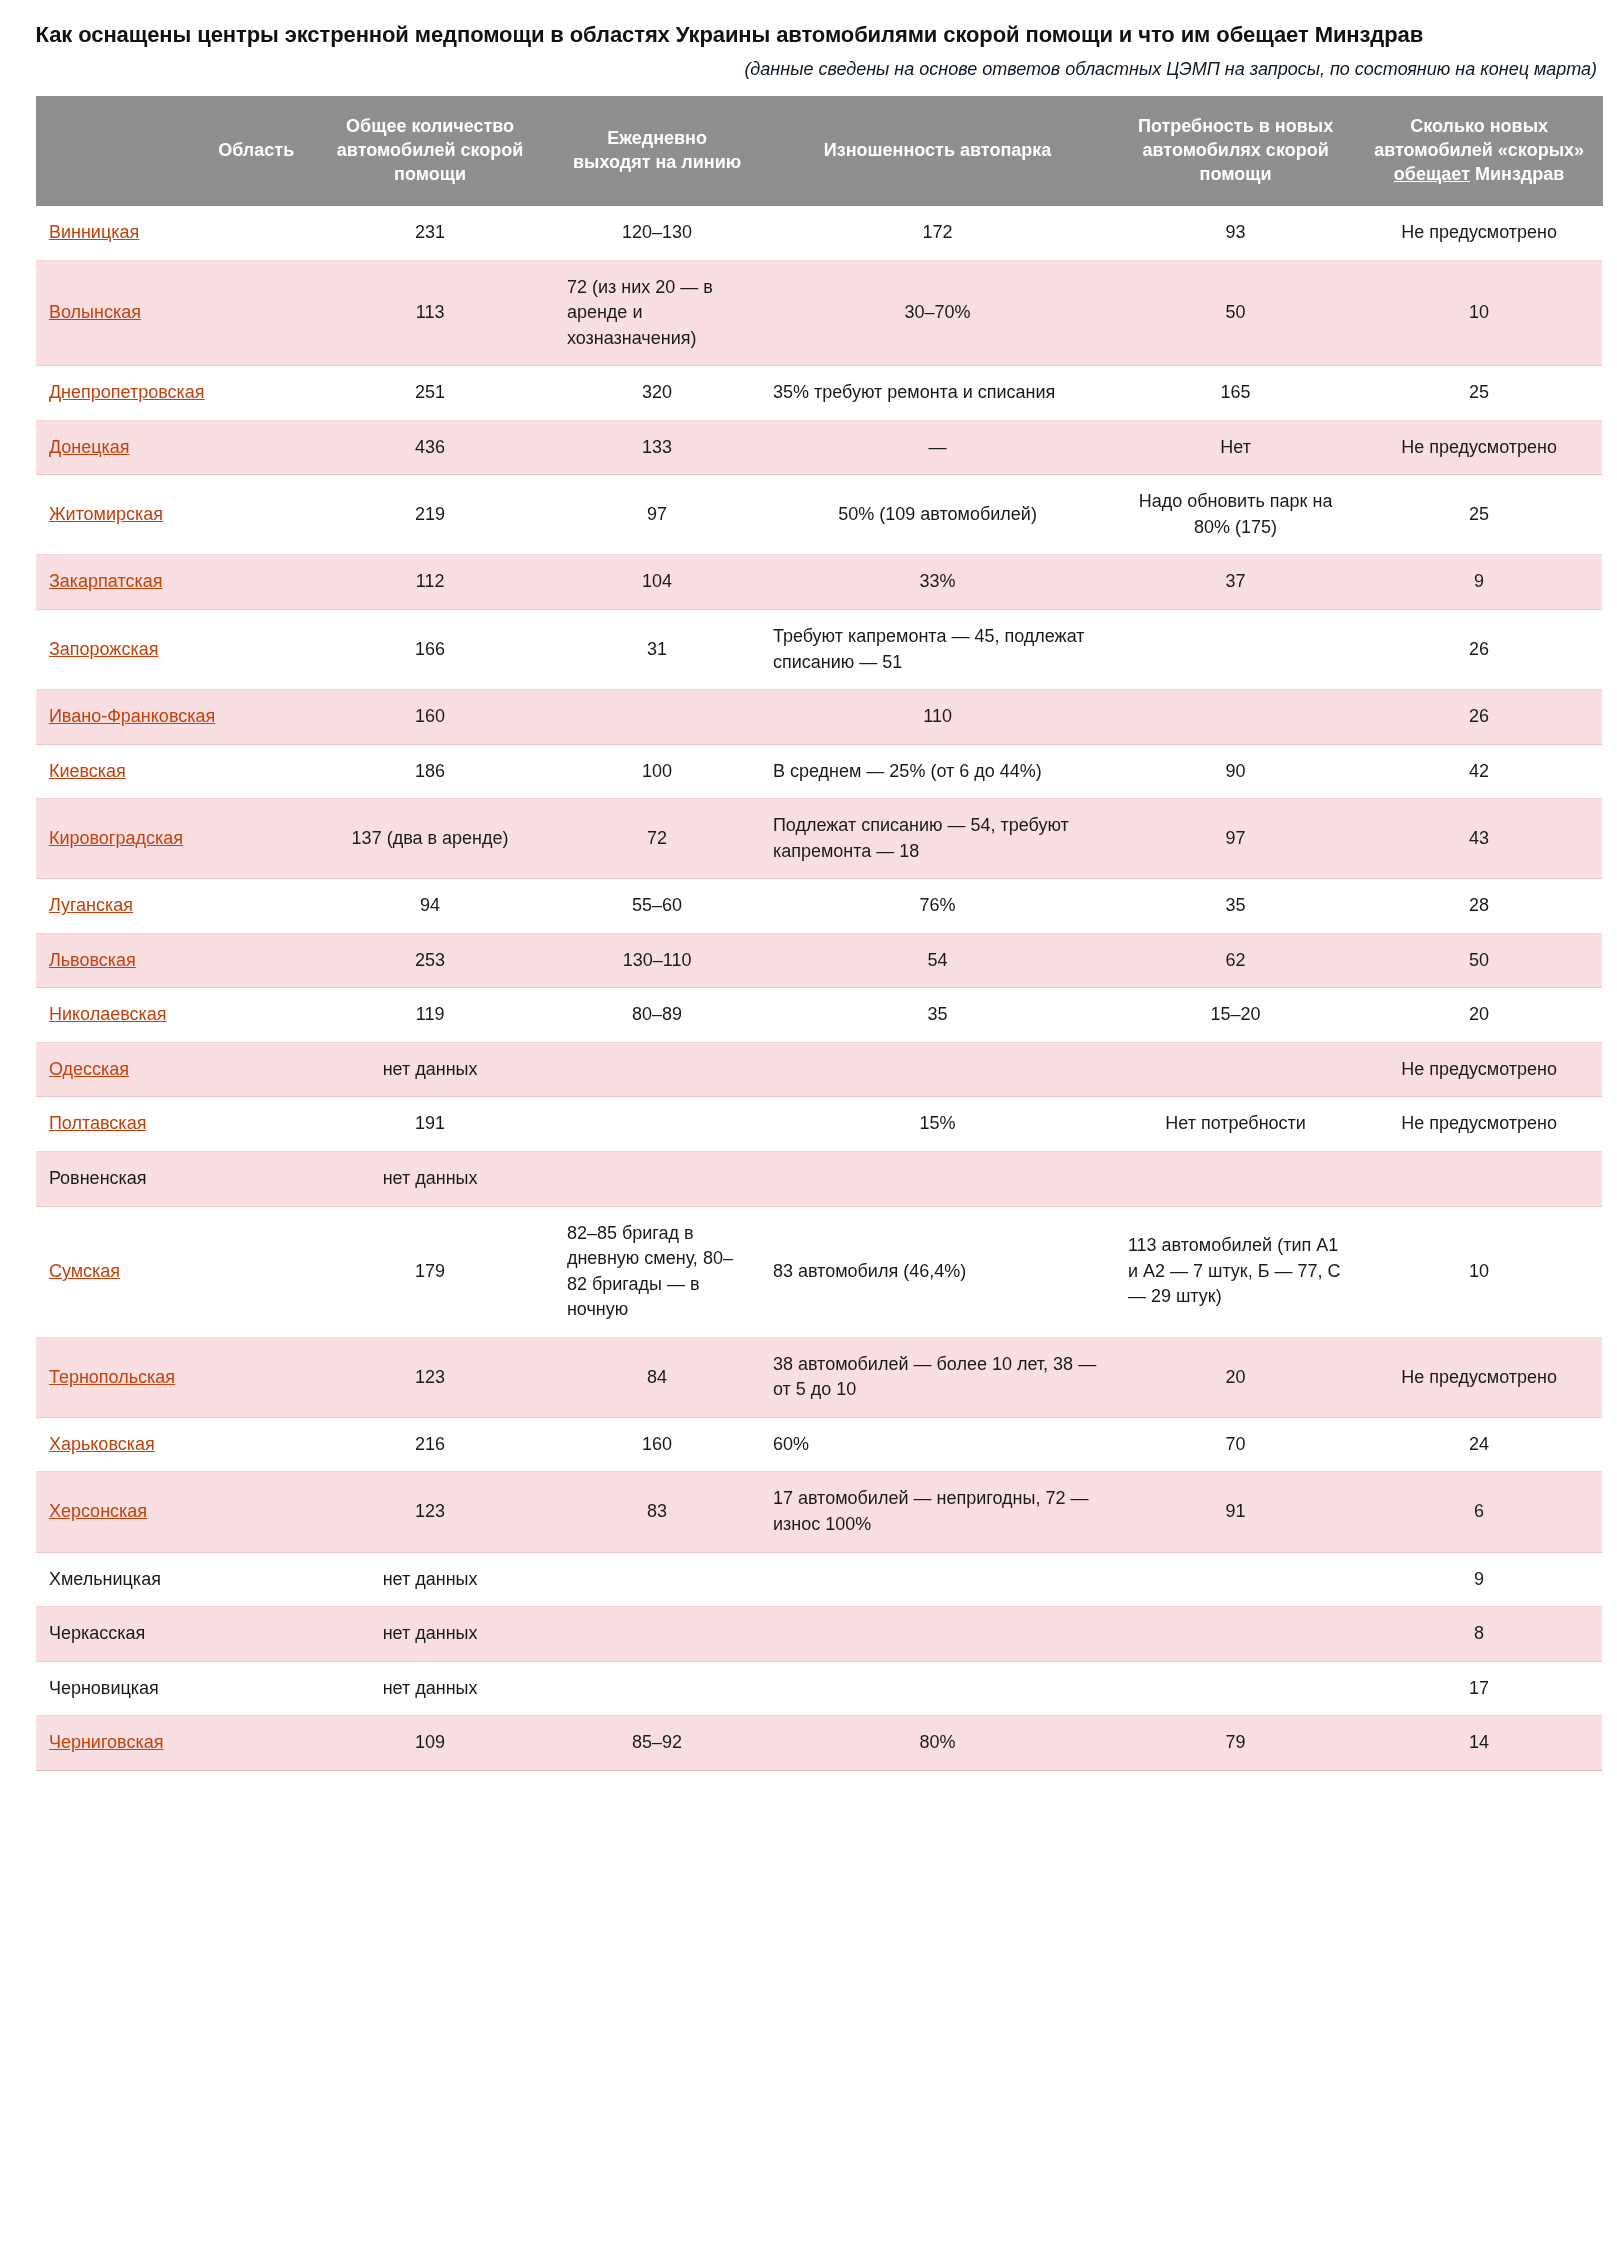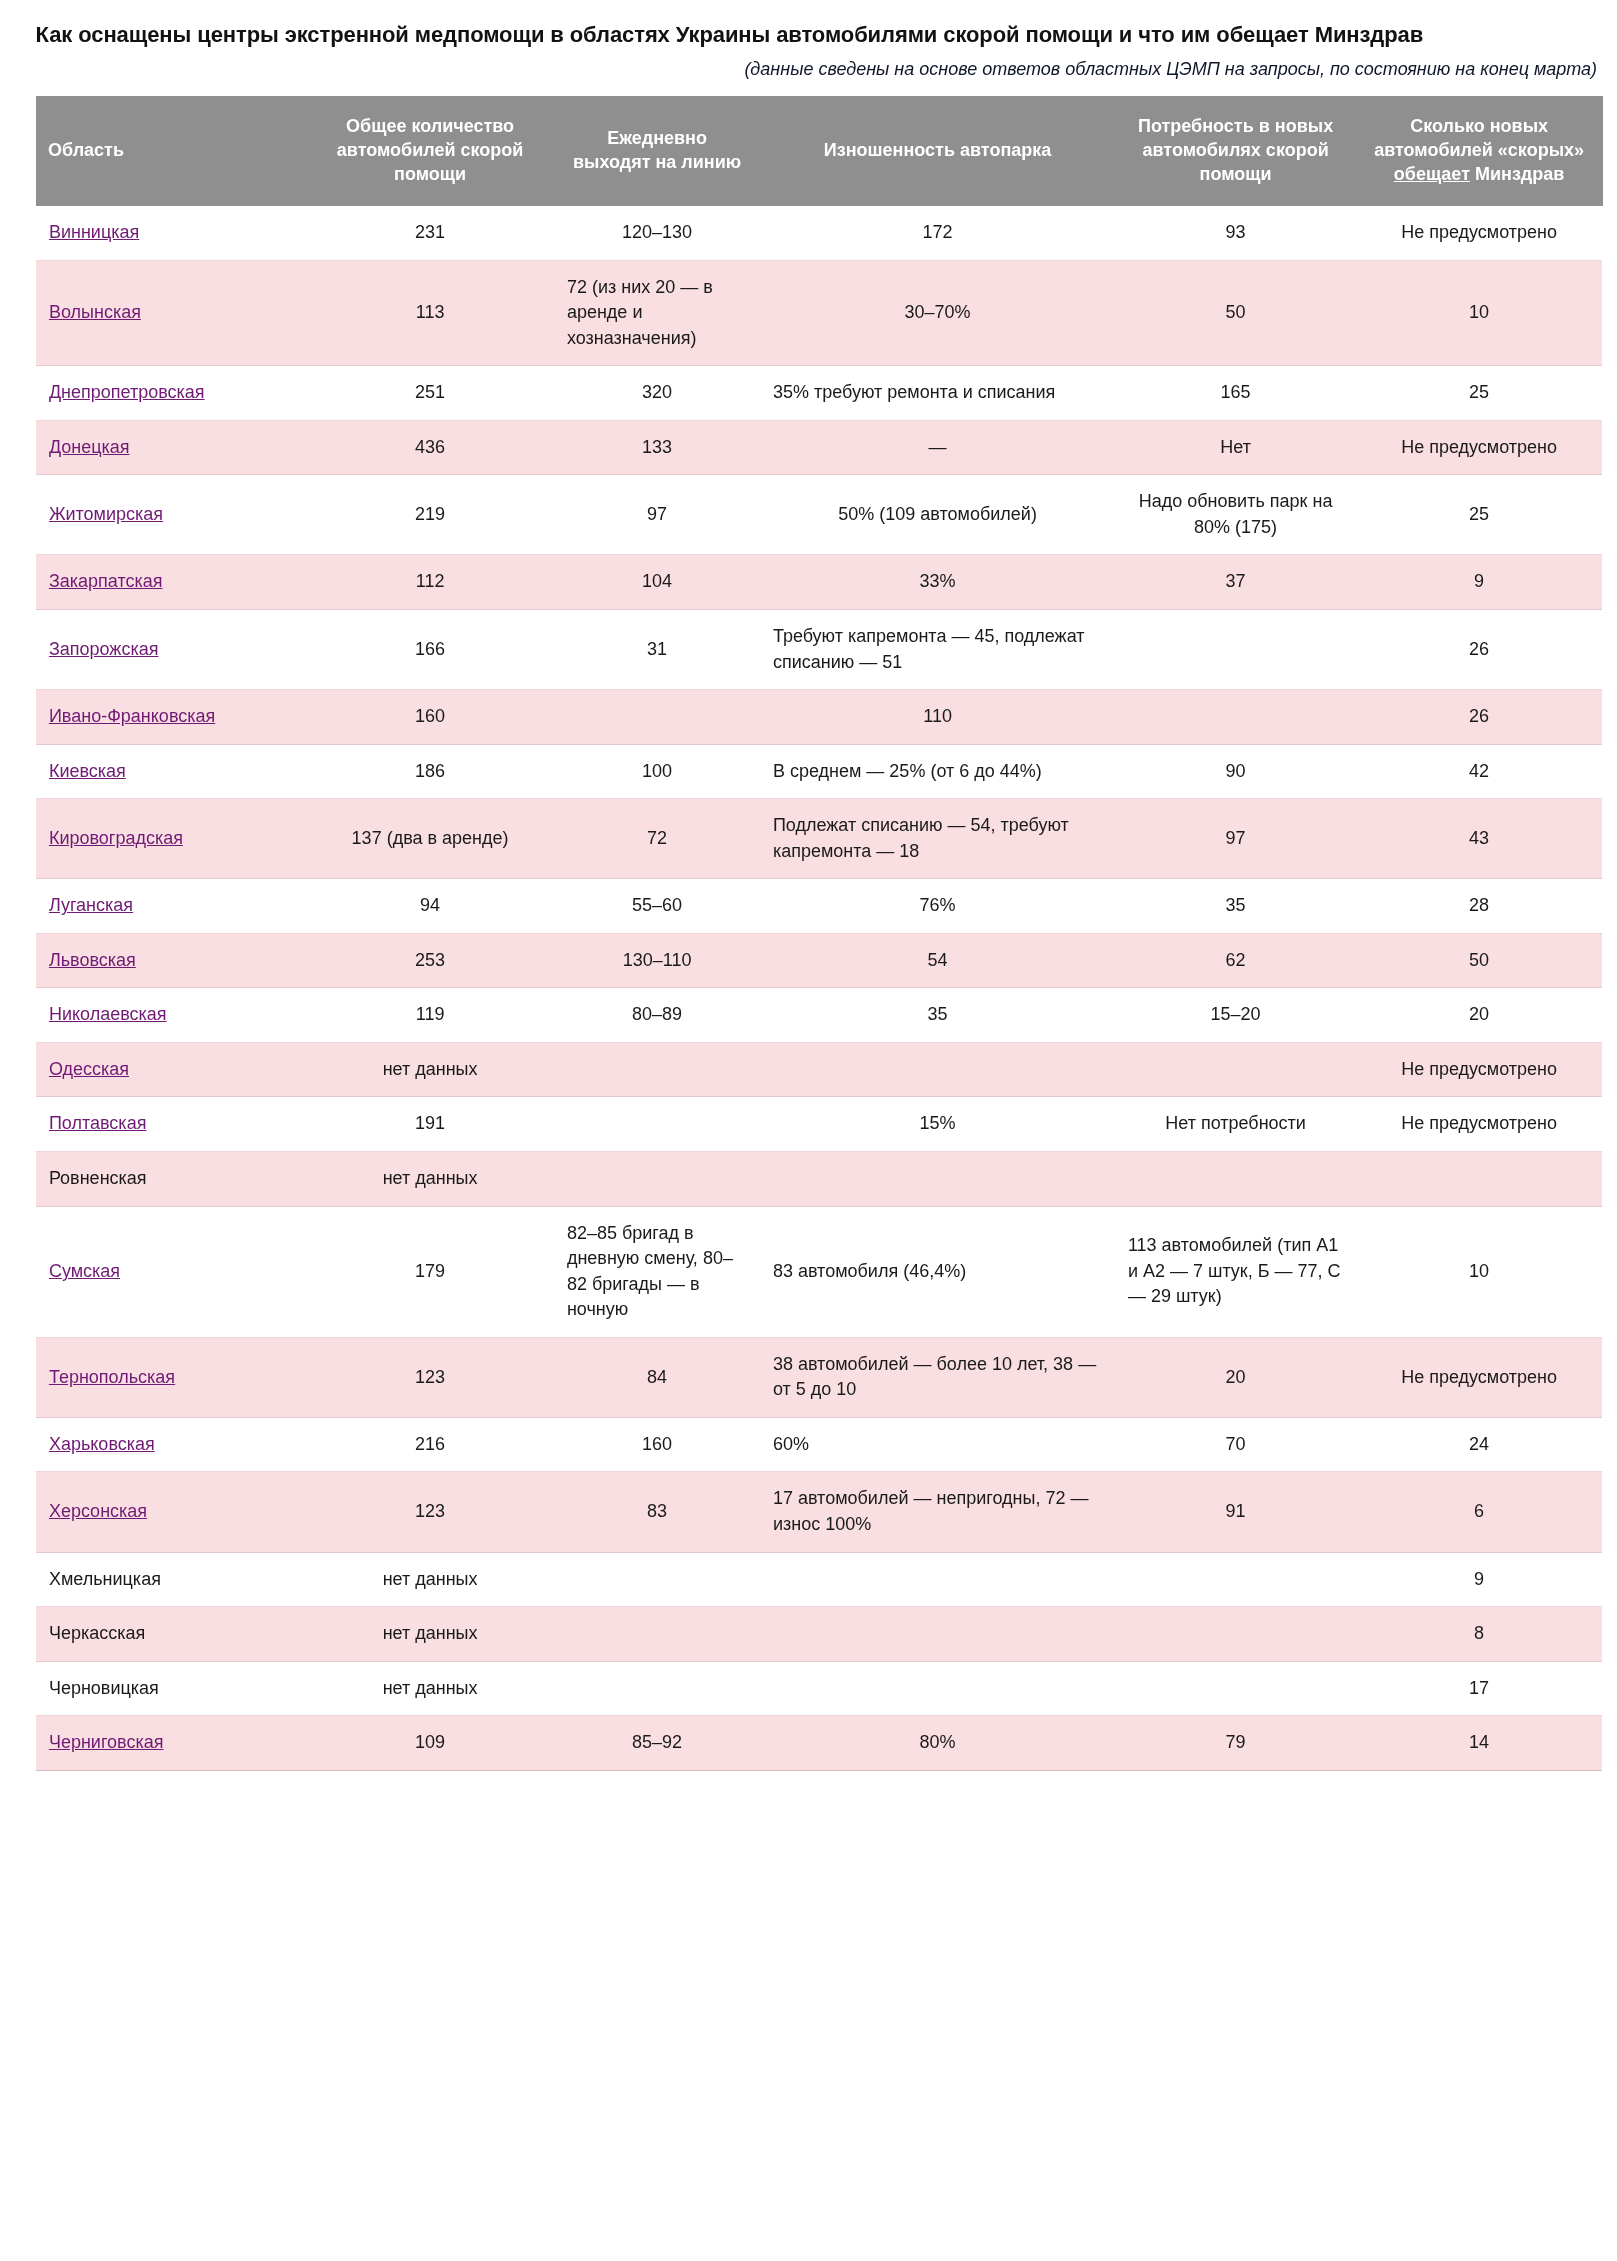--- a/index.html
+++ b/index.html
@@ -57,21 +57,21 @@
     font-size: 18px;
     font-weight: bold;
     line-height: 1.32;
     text-align: center;
     vertical-align: middle;
     padding: 18.5px 11.4px;
     border: 0.7px solid #8f8f8f;
     box-sizing: border-box;
   }
   thead th.first {
-    text-align: left;
+    text-align: right;
   }
   .hdr-underline {
     text-decoration: underline;
   }
   tbody tr.odd  { background: #ffffff; }
   tbody tr.even { background: #fadfe2; }
 
   tbody td {
     font-size: 18px;
     line-height: 1.42;
@@ -85,21 +85,21 @@
     text-align: left;
     white-space: nowrap;
   }
   tbody td.num {
     text-align: center;
   }
   tbody td.txt {
     text-align: left;
   }
   a.region-link {
-    color: #701a75;
+    color: #c2410c;
     text-decoration: underline;
     cursor: pointer;
   }
   span.region-plain {
     color: #1a1a1a;
     text-align: right;
   }
   tbody tr:last-child td { border-bottom: 0.7px solid #d9b9bd; }
 </style>
 </head>

